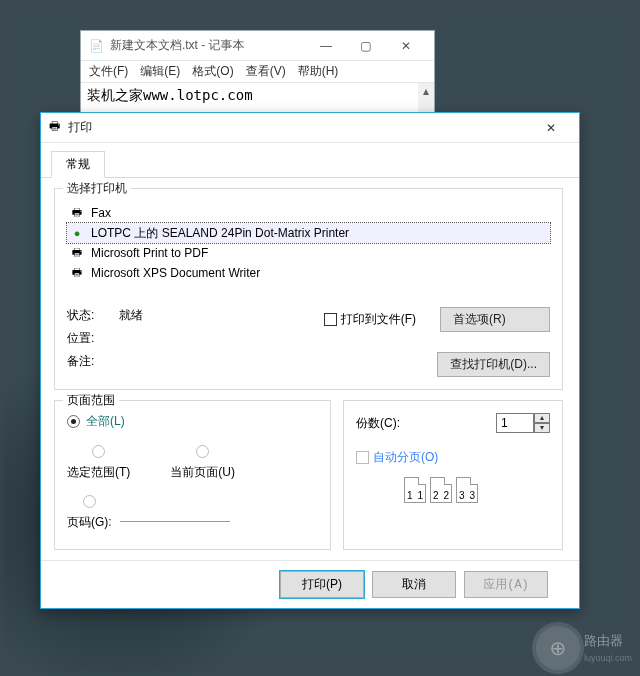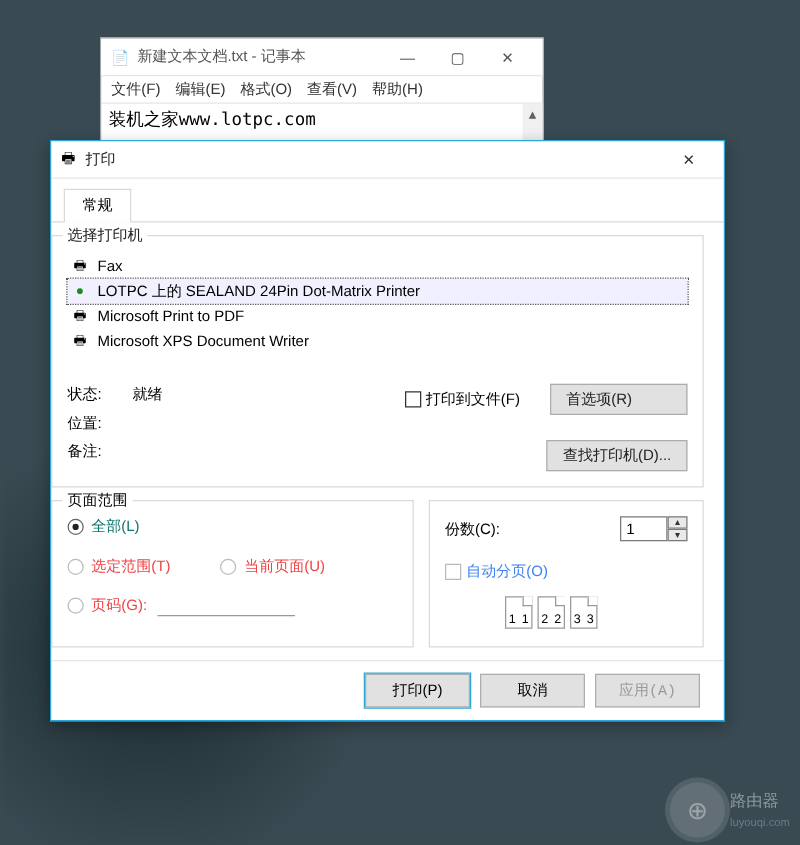--- a/index.html
+++ b/index.html
@@ -20,53 +20,53 @@
   .np-body { padding:4px 6px; font-family: SimSun, monospace; font-size:14px; color:#000; position:relative;}
   .np-scroll { position:absolute; right:0; top:52px; bottom:0; width:16px; background:#f0f0f0;}
   .np-scroll .up{position:absolute;top:0;left:0;right:0;height:16px;display:flex;align-items:center;justify-content:center;color:#606060;}
 
   .dialog { position:absolute; left:40px; top:112px; width:540px; background:#fff; border:1px solid #2da7d8; box-shadow:0 4px 12px rgba(0,0,0,.35);}
   .dlg-title { height:30px; display:flex; align-items:center; padding:0 8px; gap:8px; border-bottom:1px solid #e6e6e6;}
   .dlg-title .t { flex:1; color:#222;}
   .dlg-close { width:40px; height:30px; display:flex; align-items:center; justify-content:center; color:#333;}
   .tabs { display:flex; padding:8px 10px 0 10px; border-bottom:1px solid #d9d9d9;}
   .tab { padding:4px 14px; border:1px solid #d9d9d9; border-bottom:1px solid #fff; margin-bottom:-1px; background:#fff;}
-  .dlg-body { padding:10px 16px 10px 0;}
+  .dlg-body { padding:10px 16px 10px 13px;}
   .group { border:1px solid #d9d9d9; margin-bottom:10px; padding:10px 12px 12px 12px; position:relative;}
   .group-title { position:absolute; top:-9px; left:8px; background:#fff; padding:0 4px; color:#222;}
   .printer-list { height:100px; padding:4px 0;}
   .printer-item { display:flex; align-items:center; gap:6px; height:20px; padding:0 2px;}
   .printer-item.selected { outline:1px dotted #555; background:#f0f0ff;}
   .picon { width:16px; height:14px; display:inline-flex; align-items:center; justify-content:center; font-size:11px; }
   .status-grid { display:grid; grid-template-columns:52px 180px auto; row-gap:6px; align-items:center;}
   .right-col { display:flex; flex-direction:column; align-items:flex-end; gap:20px;}
   .btn { border:1px solid #adadad; background:#e1e1e1; padding:3px 12px; min-width:98px; text-align:left; color:#222;}
   .btn.small{min-width:110px;}
   .chk { display:inline-flex; align-items:center; gap:4px;}
   .chk .box { width:13px; height:13px; border:1px solid #333; background:#fff;}
   .row2 { display:flex; gap:12px;}
   .range-group { flex:1; border:1px solid #d9d9d9; padding:12px 12px 18px 12px; position:relative;}
   .range-title { position:absolute; top:-9px; left:8px; background:#fff; padding:0 4px;}
   .radio { display:inline-flex; align-items:center; gap:6px; color:#0f766e;}
-  .radio.disabled{color:#ef4444;}
+  .radio.disabled{color:#000000;flex-direction:column;}
   .rdot { width:13px; height:13px; border:1px solid #666; border-radius:50%; position:relative; background:#fff;}
   .radio.selected .rdot::after{content:""; position:absolute; inset:3px; background:#222; border-radius:50%;}
   .radio.disabled .rdot{border-color:#bbb;}
   .copies-group { width:220px; border:1px solid #d9d9d9; padding:12px 12px 14px 12px; position:relative;}
   .copies-row { display:flex; align-items:center; justify-content:space-between;}
   .spinner { display:flex; align-items:center;}
   .spinner input{ width:38px; height:20px; border:1px solid #7a7a7a; padding:0 4px; font-size:12px;}
   .spin-btns { display:flex; flex-direction:column;}
   .spin-btns div{width:16px; height:10px; border:1px solid #7a7a7a; background:#e9e9e9; font-size:8px; line-height:8px; text-align:center; color:#333;}
   .collate-icons { display:flex; gap:4px; margin-top:10px; padding-left:48px;}
   .page { width:22px; height:26px; border:1px solid #999; position:relative; background:#fff;}
   .page::before{content:""; position:absolute; right:-1px; top:-1px; width:7px; height:7px; border-left:1px solid #999; border-bottom:1px solid #999; background:#fff;}
   .page span{position:absolute; bottom:1px; left:2px; font-size:10px;}
   .page span.r{left:auto; right:2px;}
-  .dlg-footer { display:flex; justify-content:flex-end; gap:8px; padding:10px 19px; border-top:1px solid #e6e6e6;}
+  .dlg-footer { display:flex; justify-content:flex-end; gap:8px; padding:10px 31px; border-top:1px solid #e6e6e6;}
   .fbtn { border:1px solid #adadad; background:#e1e1e1; padding:4px 0; width:84px; text-align:center;}
   .fbtn.primary{ box-shadow:0 0 0 1px #2da7d8;}
   .fbtn.disabled{ color:#9a9a9a;font-family:Liberation Mono, monospace;}
   .input-line{border:none;border-bottom:1px solid #999;width:110px;background:transparent;}
 </style>
 </head>
 <body>
 
 <div class="bg-blur"></div>
 

